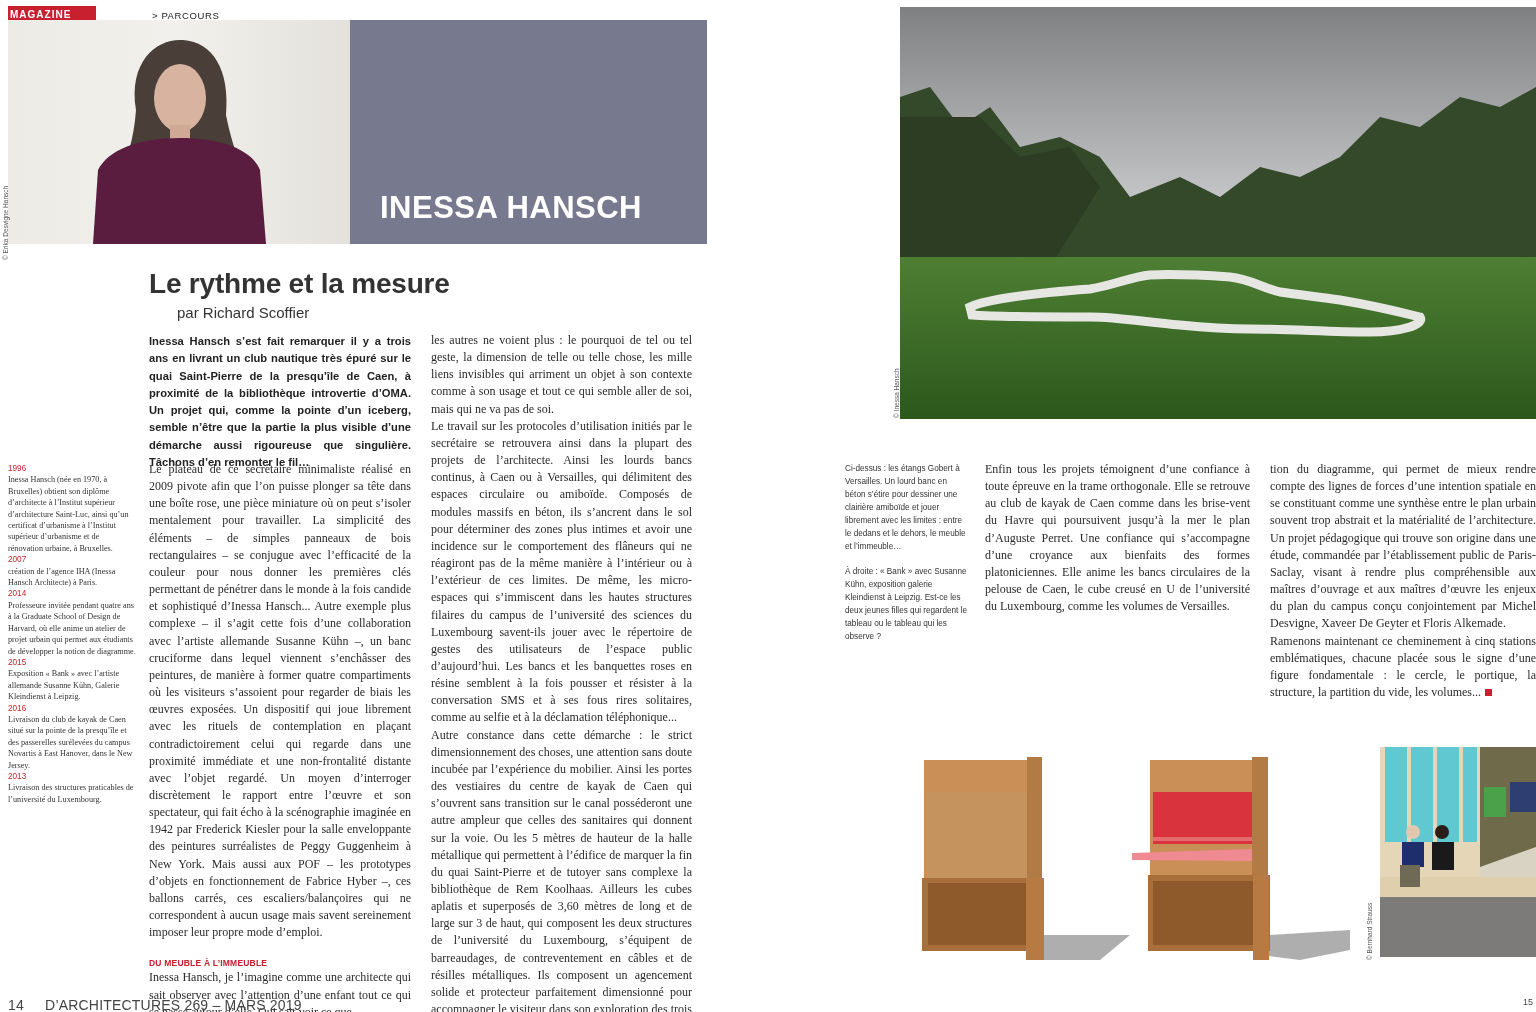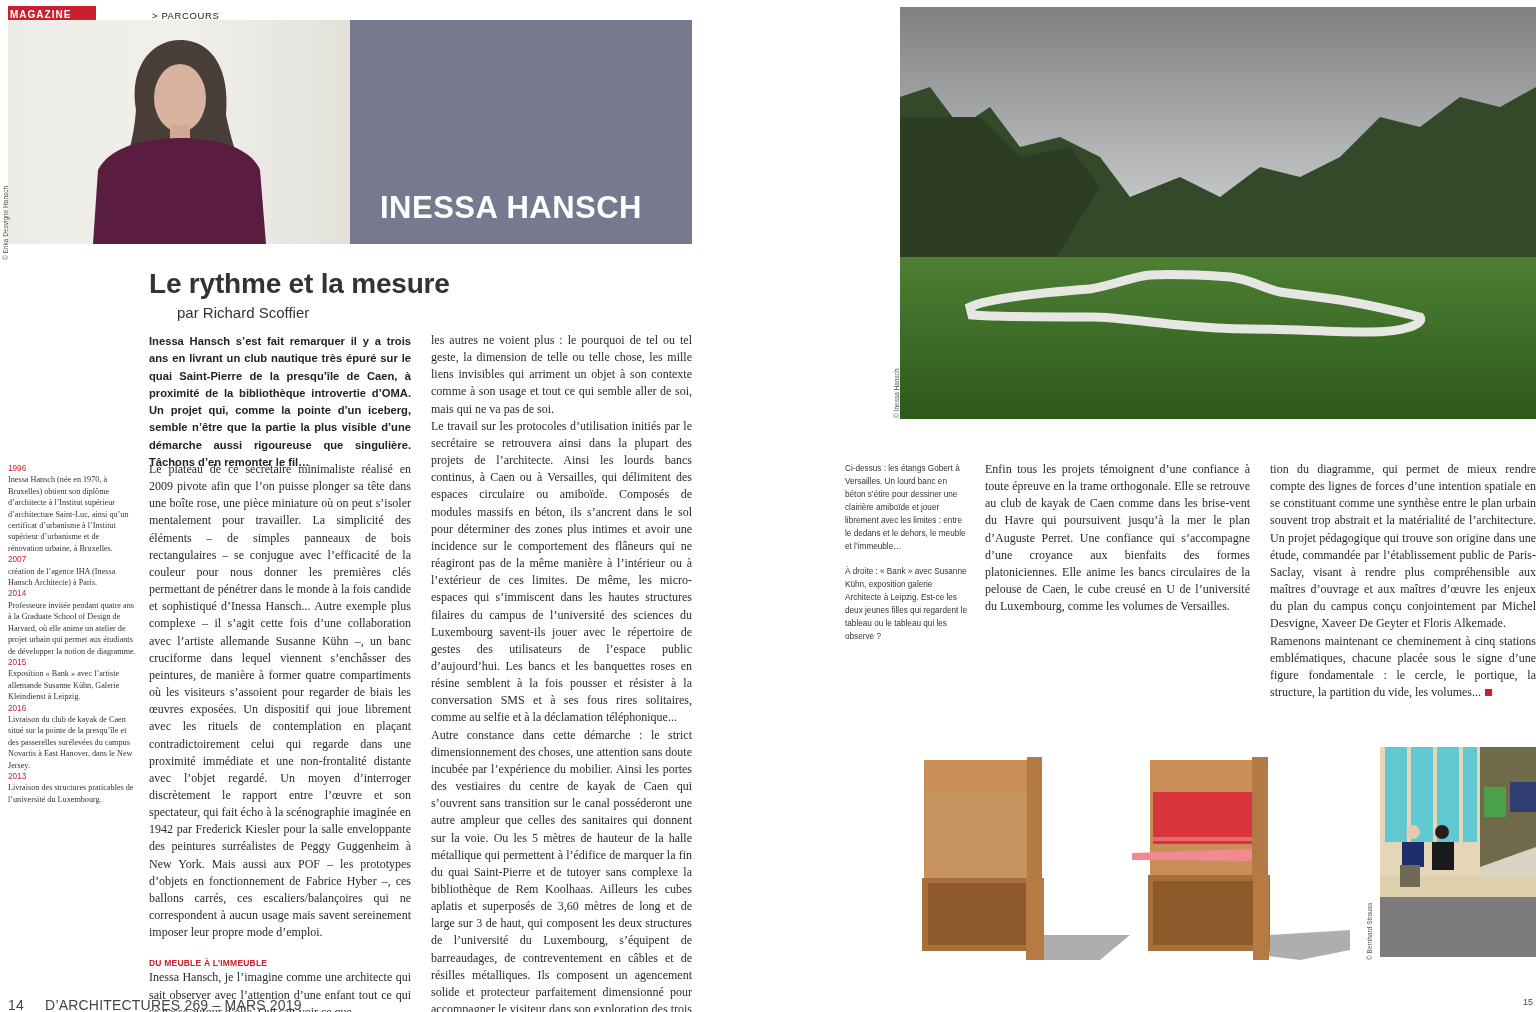--- a/index.html
+++ b/index.html
@@ -9,21 +9,21 @@
   .sans { font-family:"Liberation Sans", sans-serif; }
 
   
   #magazine-tab { left:8px; top:6px; width:88px; height:31px; background:#c8202e; overflow:hidden; }
   #magazine-tab span { display:block; color:#fff; font-size:10px; font-weight:bold; letter-spacing:1px; padding:4px 0 0 2px; line-height:10px; }
   #section-label { left:152px; top:10px; font-size:9.5px; letter-spacing:0.6px; color:#222; }
 
   
   #portrait { left:8px; top:20px; width:342px; height:224px; overflow:hidden;
               background:linear-gradient(90deg,#ecebe6 0%,#f1f0ec 50%,#e3e1da 100%); }
-  #name-panel { left:350px; top:20px; width:342px; height:224px; background:#777a8f; }
+  #name-panel { left:350px; top:20px; width:342px; height:224px; background:#777a8f;padding-left:15px; }
   #name-panel .name { position:absolute; left:30px; bottom:18px; color:#fff; font-size:31px; font-weight:bold; letter-spacing:0.5px; }
 
   .credit { font-size:6.5px; color:#555; transform-origin:left top; transform:rotate(-90deg); white-space:nowrap; }
 
   
   #title { left:149px; top:268px; font-size:28px; font-weight:bold; color:#333; letter-spacing:-0.2px; }
   #byline { left:149px; top:304px; font-size:15px; color:#333;margin-left:28px; }
 
   
   #lead { left:149px; top:333px; width:262px; font-size:11.2px; font-weight:bold; line-height:17.3px; color:#222; text-align:justify; }
@@ -130,21 +130,21 @@
     <path d="M0 90 L30 80 L60 120 L90 100 L120 140 L160 130 L200 150 L230 190 L280 170 L320 190 L360 160 L400 170 L440 150 L480 110 L520 120 L560 90 L600 100 L636 80 L636 260 L0 260Z" fill="#34482a"></path>
     <path d="M0 110 L0 260 L150 260 L200 180 L170 140 L120 150 L80 110Z" fill="#2c3d23"></path>
     <rect y="250" width="636" height="162" fill="url(#grass)"></rect>
     <path d="M70 300 C90 290 150 285 190 282 C215 278 230 270 250 268 C270 267 300 268 330 270 C350 272 360 280 380 285 C400 288 420 290 440 293 C470 298 500 305 520 310 C525 318 500 325 470 325 C430 325 390 322 350 322 C320 322 300 320 280 318 C250 316 220 310 190 310 C150 310 100 310 72 308 Z" fill="none" stroke="#e6e6e2" stroke-width="9"></path>
   </svg>
 </div>
 <div class="abs credit sans" style="left:893px; top:418px;">© Inessa Hansch</div>
 
 <div id="captions" class="abs sans">
   <p>Ci-dessus : les étangs Gobert à Versailles. Un lourd banc en béton s’étire pour dessiner une clairière amiboïde et jouer librement avec les limites : entre le dedans et le dehors, le meuble et l’immeuble…</p>
-  <p>À droite : « Bank » avec Susanne Kühn, exposition galerie Architecte à Leipzig. Est-ce les deux jeunes filles qui regardent le tableau ou le tableau qui les observe ?</p>
+  <p>À droite : « Bank » avec Susanne Kühn, exposition galerie Kleindienst à Leipzig. Est-ce les deux jeunes filles qui regardent le tableau ou le tableau qui les observe ?</p>
 </div>
 
 <div id="col3" class="abs col">
   <p>Enfin tous les projets témoignent d’une confiance à toute épreuve en la trame orthogonale. Elle se retrouve au club de kayak de Caen comme dans les brise-vent du Havre qui poursuivent jusqu’à la mer le plan d’Auguste Perret. Une confiance qui s’accompagne d’une croyance aux bienfaits des formes platoniciennes. Elle anime les bancs circulaires de la pelouse de Caen, le cube creusé en U de l’université du Luxembourg, comme les volumes de Versailles.</p>
 </div>
 
 <div id="col4" class="abs col">
   <p>tion du diagramme, qui permet de mieux rendre compte des lignes de forces d’une intention spatiale en se constituant comme une synthèse entre le plan urbain souvent trop abstrait et la matérialité de l’architecture. Un projet pédagogique qui trouve son origine dans une étude, commandée par l’établissement public de Paris-Saclay, visant à rendre plus compréhensible aux maîtres d’ouvrage et aux maîtres d’œuvre les enjeux du plan du campus conçu conjointement par Michel Desvigne, Xaveer De Geyter et Floris Alkemade.</p>
   <p><span>Ramenons maintenant ce cheminement à cinq stations emblématiques, chacune placée sous le signe d’une figure fondamentale : le cercle, le portique, la structure, la partition du vide, les volumes...</span><span class="end-mark"></span></p>
 </div>

